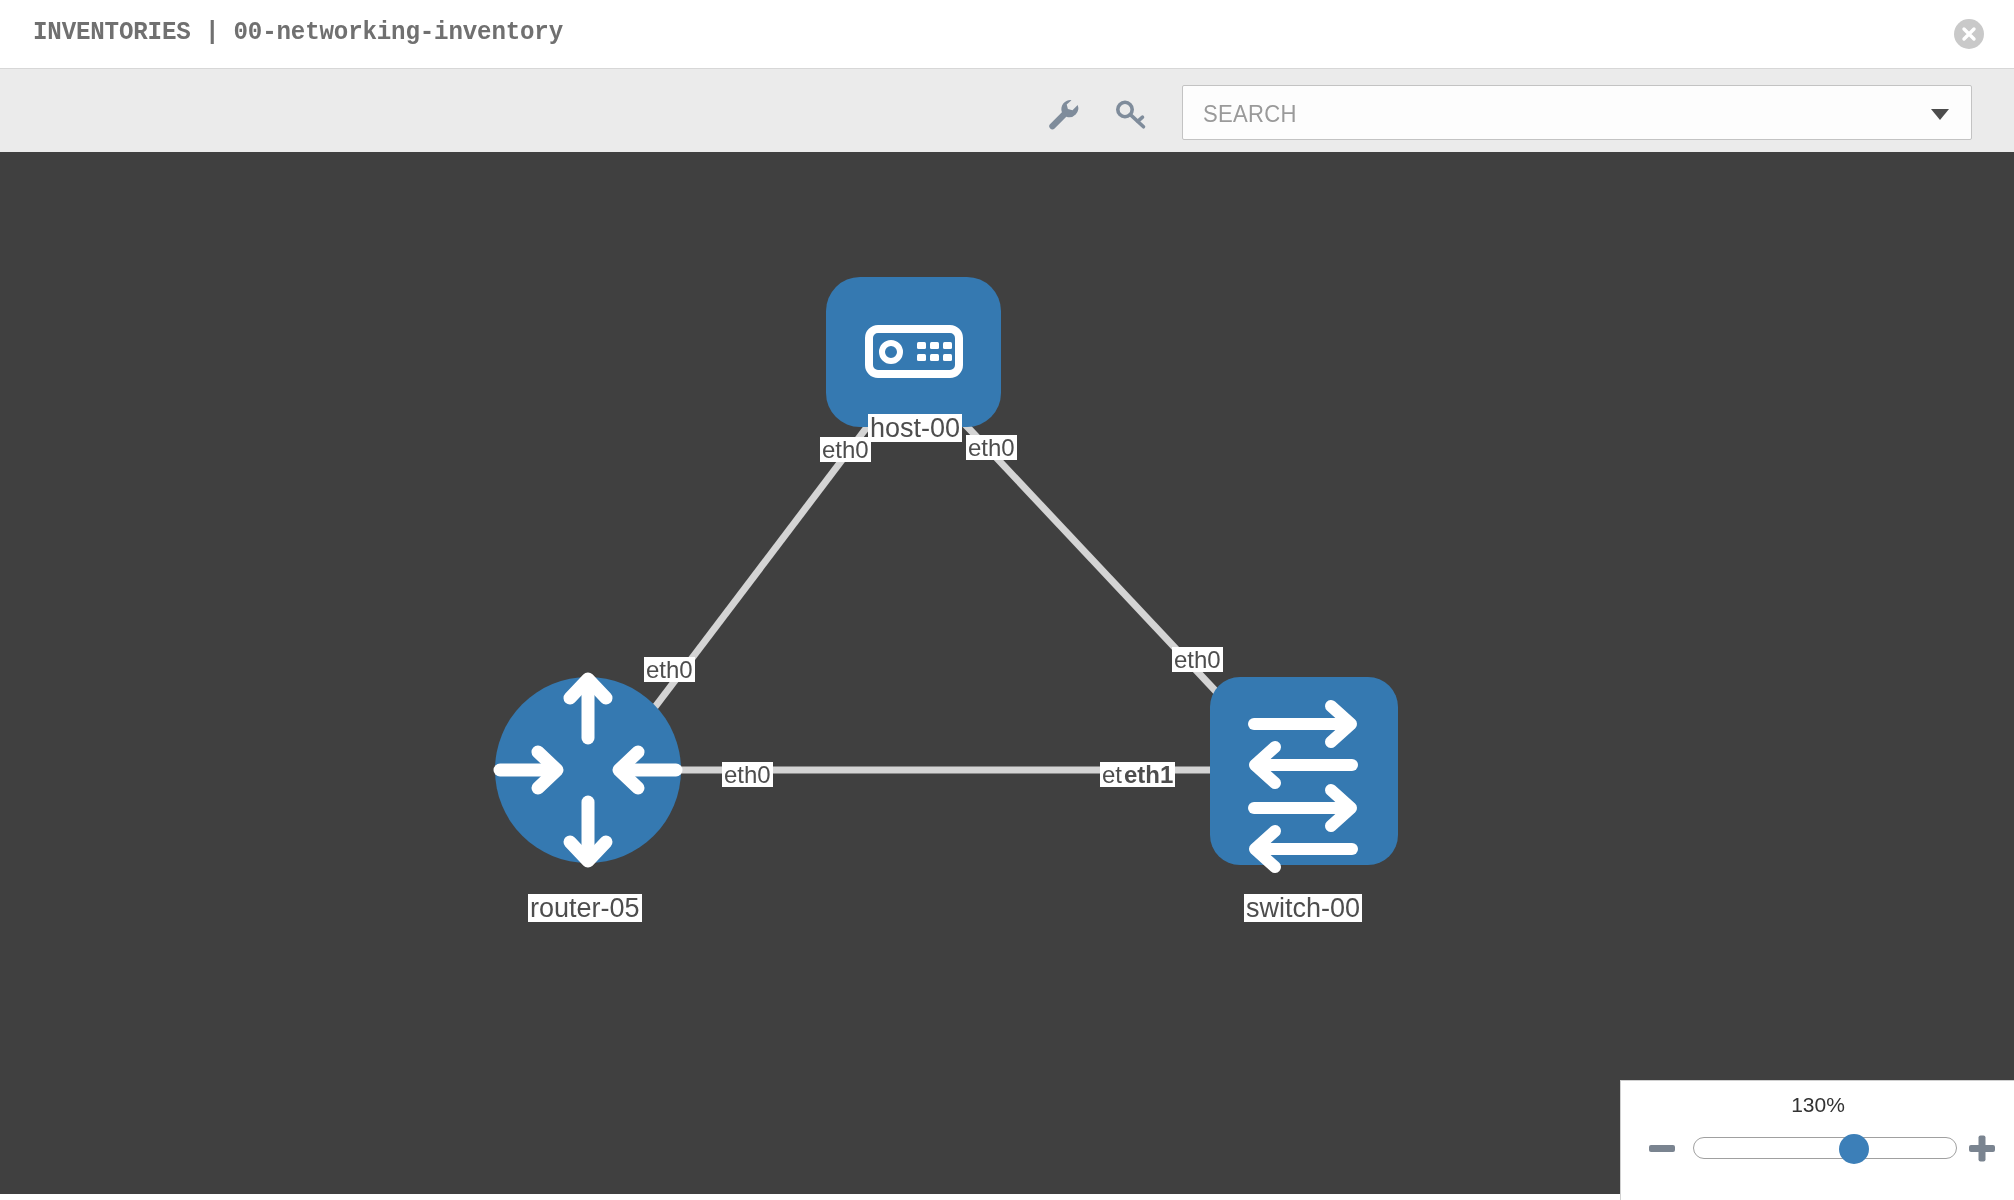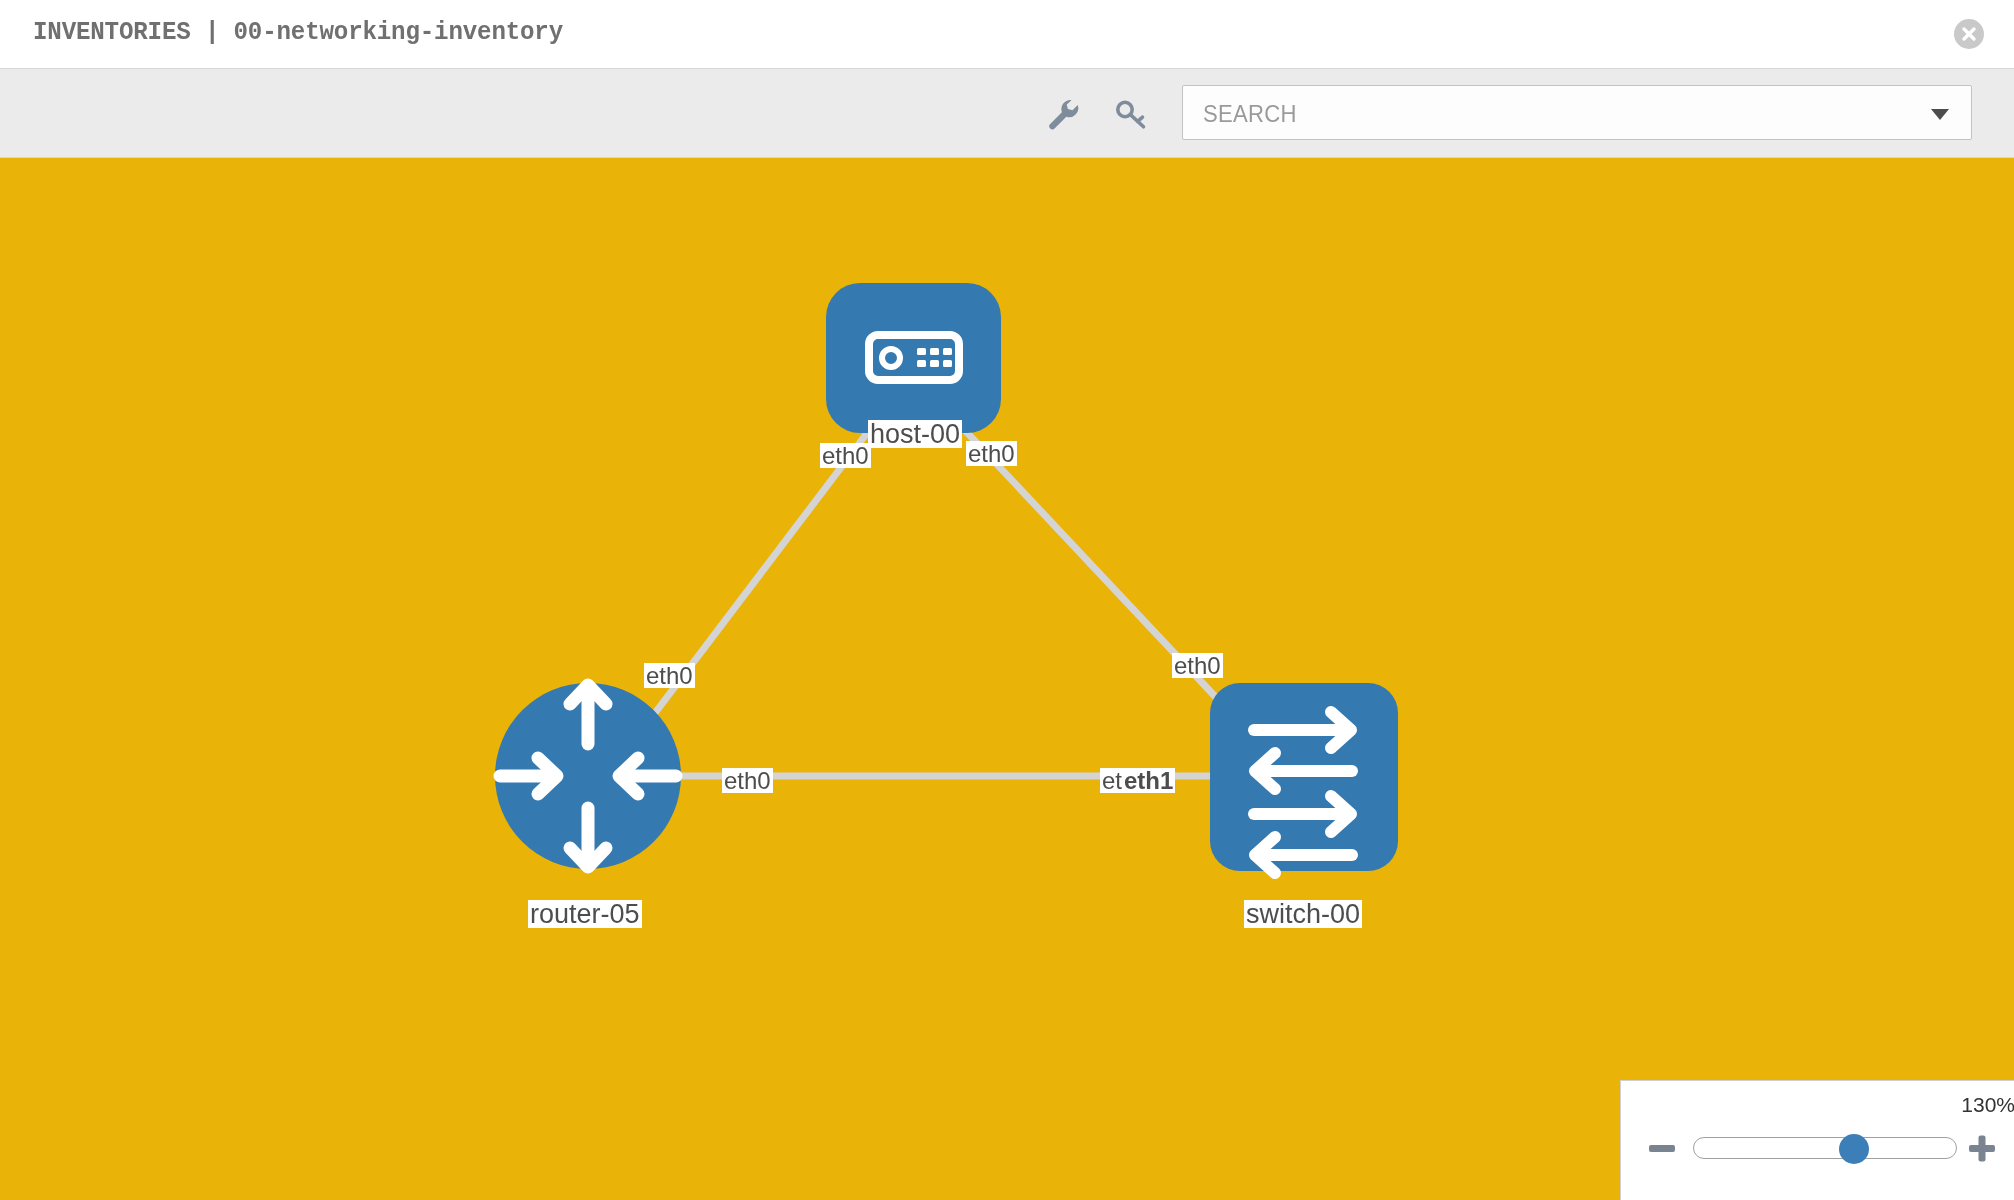--- a/index.html
+++ b/index.html
@@ -122,24 +122,24 @@
     font-size: 24px;
     color: #9a9a9a;
     letter-spacing: 0.3px;
     transform: scaleX(0.92);
     transform-origin: left center;
   }
 
   
   .canvas {
     position: absolute;
-    left: 0; top: 158px;
+    left: 0; top: 152px;
     width: 2014px;
     height: 1042px;
-    background: #eab308;
+    background: #404040;
     overflow: hidden;
   }
   .topology-svg {
     position: absolute;
     left: 0; top: 0;
     width: 2014px;
     height: 1042px;
   }
 
   
@@ -168,21 +168,21 @@
     background: #ffffff;
     border-left: 1px solid #d0d0d0;
     border-top: 1px solid #d0d0d0;
     box-sizing: border-box;
   }
   .zoom-value {
     position: absolute;
     top: 12px;
     left: 0;
     width: 394px;
-    text-align: right;
+    text-align: center;
     font-size: 21px;
     color: #333333;
   }
   .zoom-row {
     position: absolute;
     top: 48px;
     left: 0;
     width: 394px;
     height: 40px;
   }

